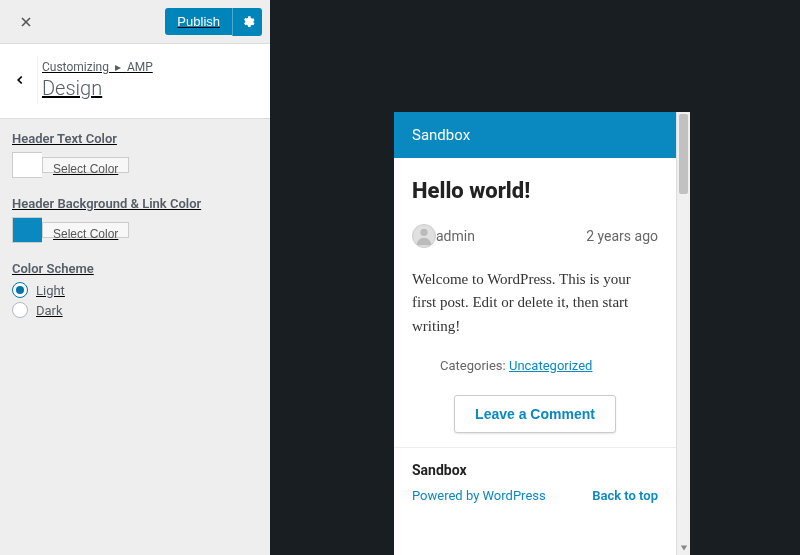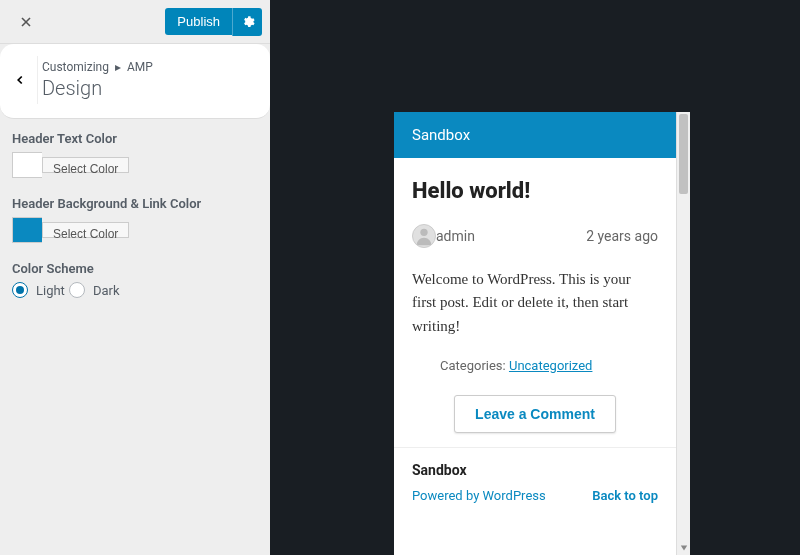--- a/index.html
+++ b/index.html
@@ -1,43 +1,43 @@
 <!DOCTYPE html>
 <html><head>
   <meta charset="utf-8">
   <style>
     * { box-sizing: border-box; margin: 0; padding: 0; }
     body { font-family: -apple-system, BlinkMacSystemFont, "Segoe UI", Roboto, sans-serif; background: #191e23; width: 800px; height: 555px; overflow: hidden; }
     
-    .customizer-panel { width: 270px; height: 555px; background: #eee; float: left; display: flex; flex-direction: column; }
+    .customizer-panel { width: 270px; height: 555px; background: #eee; float: left; display: flex; flex-direction: column; text-decoration: underline; }
     
     .panel-header { background: #eee; height: 44px; display: flex; align-items: center; justify-content: space-between; border-bottom: 1px solid #ddd; padding: 0 8px; }
     .close-btn { width: 36px; height: 36px; display: flex; align-items: center; justify-content: center; cursor: pointer; color: #555; }
     .close-btn svg { width: 16px; height: 16px; }
     .publish-group { display: flex; align-items: center; gap: 0; }
     .publish-btn { background: #0085ba; color: #fff; border: none; padding: 6px 12px; font-size: 13px; border-radius: 3px 0 0 3px; cursor: pointer; }
     .publish-settings { background: #0085ba; color: #fff; border: none; border-left: 1px solid rgba(255,255,255,0.3); width: 30px; height: 28px; display: flex; align-items: center; justify-content: center; border-radius: 0 3px 3px 0; cursor: pointer; }
     .publish-settings svg { width: 14px; height: 14px; }
     
-    .section-header { background: #fff; border-bottom: 1px solid #ddd; display: flex; align-items: center; padding: 12px 12px 14px 12px; border-radius: 14px; }
+    .section-header { background: #fff; border-bottom: 1px solid #ddd; display: flex; align-items: center; padding: 12px 12px 14px 12px; }
     .back-btn { width: 36px; height: 48px; display: flex; align-items: center; justify-content: center; cursor: pointer; margin-left: -10px; margin-right: 4px; border-right: 1px solid #eee; }
     .back-btn svg { width: 14px; height: 14px; }
     .breadcrumb { color: #555d66; font-size: 12px; margin-bottom: 2px; }
     .section-title { color: #555d66; font-size: 20px; font-weight: 300; }
     
     .controls { padding: 12px; flex: 1; }
     .control-group { margin-bottom: 18px; }
     .control-label { color: #555d66; font-size: 13px; font-weight: 600; margin-bottom: 6px; display: block; }
     
     .color-control { display: flex; align-items: center; gap: 0; }
     .color-swatch { width: 30px; height: 26px; border: 1px solid #ccc; border-right: none; background: #fff; }
     .color-swatch.blue { background: #0a89c0; }
     .select-color-btn { background: #f7f7f7; border: 1px solid #ccc; padding: 4px 10px; font-size: 12px; color: #555; cursor: pointer; height: 16px; }
     
-    .radio-group { display: flex; flex-direction: row; gap: 4px; margin-top: 6px; }
+    .radio-group { display: flex; flex-direction: column; gap: 4px; margin-top: 6px; justify-content: space-between; }
     .radio-option { display: flex; align-items: center; gap: 8px; font-size: 13px; color: #555d66; cursor: pointer; }
     .radio-input { appearance: none; width: 16px; height: 16px; border-radius: 50%; border: 1px solid #b4b9be; background: #fff; position: relative; cursor: pointer; }
     .radio-input:checked { border-color: #0073aa; }
     .radio-input:checked::after { content: ""; position: absolute; width: 8px; height: 8px; border-radius: 50%; background: #0073aa; top: 3px; left: 3px; }
     
     .preview-area { margin-left: 270px; width: 530px; height: 464px; position: relative; background: #191e23; }
     .preview-frame { position: absolute; left: 124px; top: 112px; width: 296px; height: 443px; background: #fff; display: flex; }
     .preview-content { flex: 1; overflow: hidden; }
     .preview-scrollbar { width: 14px; background: #f0f0f0; border-left: 1px solid #ddd; position: relative; }
     .scrollbar-thumb { position: absolute; top: 2px; left: 2px; right: 2px; height: 80px; background: #c1c1c1; border-radius: 2px; }

